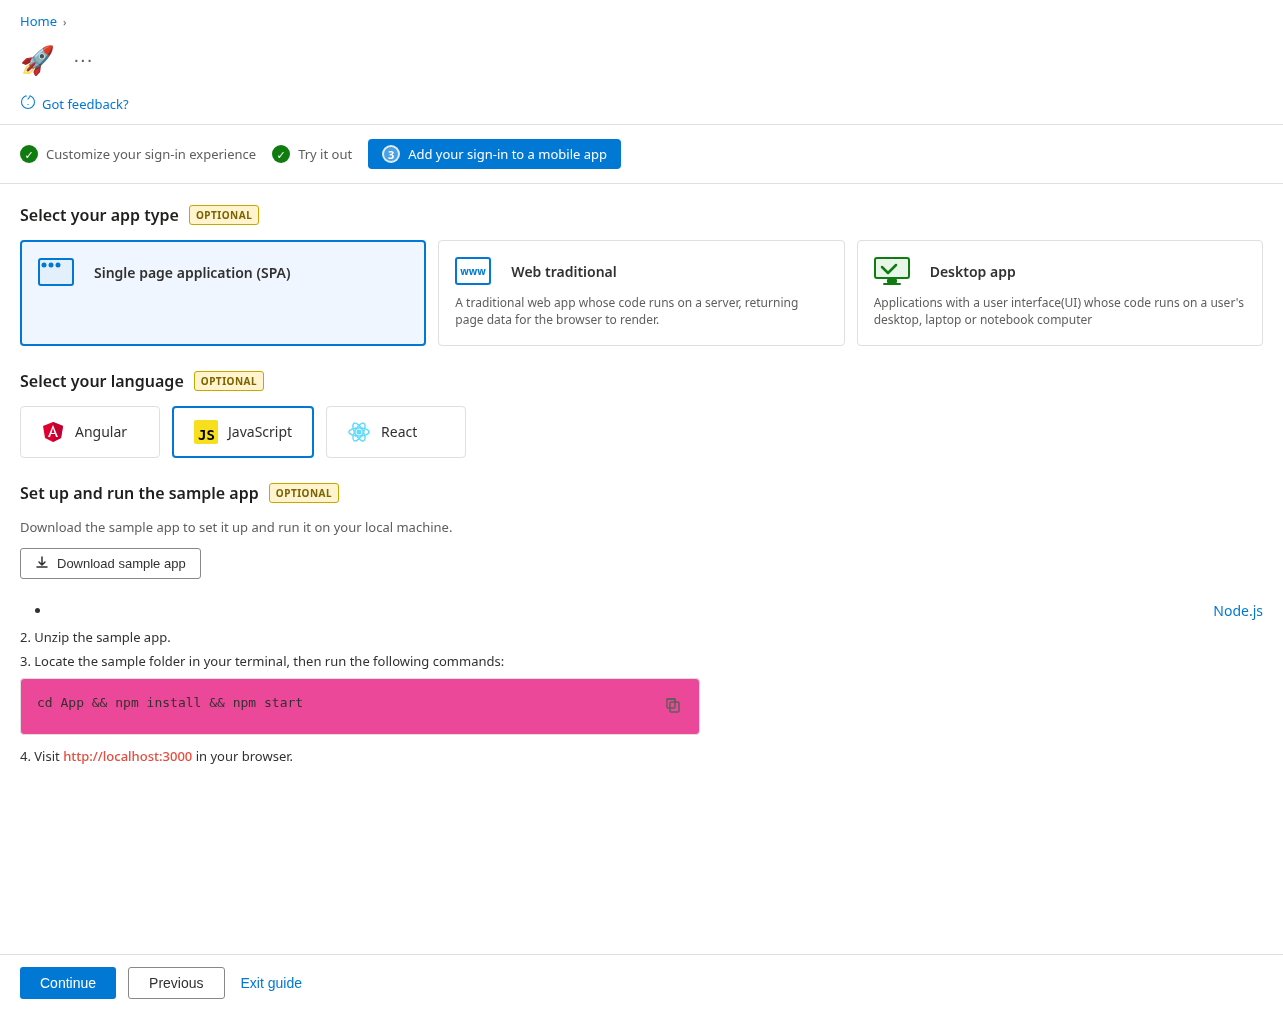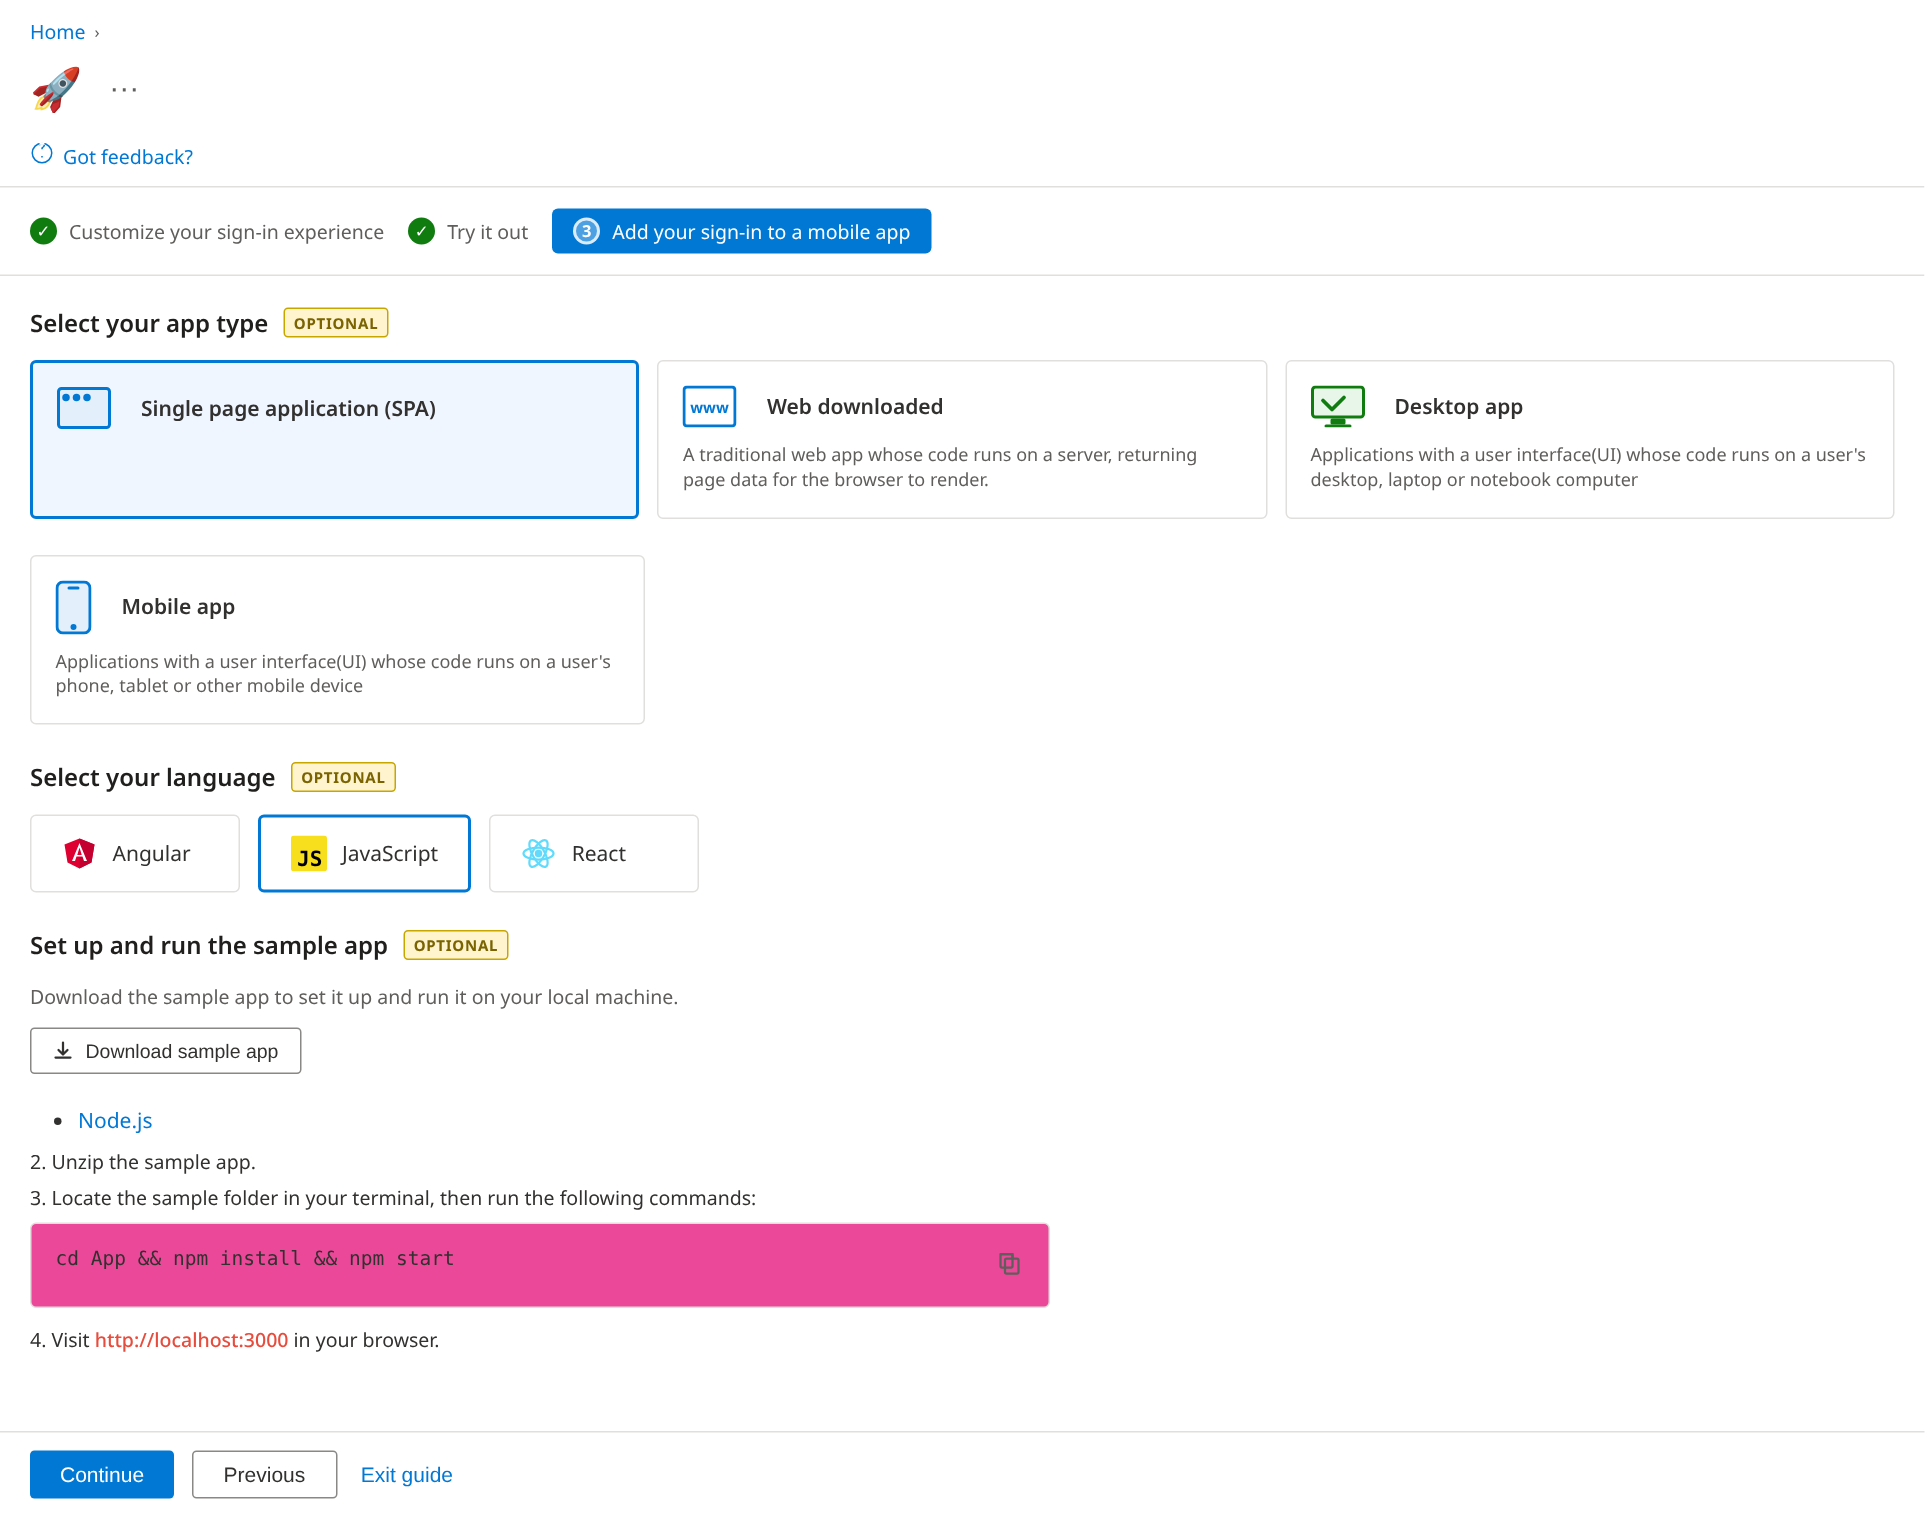--- a/index.html
+++ b/index.html
@@ -332,53 +332,39 @@
         <span class="app-type-title">Single page application (SPA)</span>
       </div>
     </div>
 
     <div class="app-type-card">
       <div class="app-type-card-header">
         <svg width="36" height="28" viewBox="0 0 36 28">
           <rect x="1" y="1" width="34" height="26" rx="2" fill="#fff" stroke="#0078d4" stroke-width="2"></rect>
           <text x="18" y="18" text-anchor="middle" font-size="10" font-weight="bold" fill="#0078d4">www</text>
         </svg>
-        <span class="app-type-title">Web downloaded</span>
+        <span class="app-type-title">Web traditional</span>
       </div>
       <p class="app-type-desc">A traditional web app whose code runs on a server, returning page data for the browser to render.</p>
     </div>
 
     <div class="app-type-card">
       <div class="app-type-card-header">
         <svg width="36" height="28" viewBox="0 0 36 28">
           <rect x="1" y="1" width="34" height="20" rx="2" fill="#e8f5e9" stroke="#107c10" stroke-width="2"></rect>
           <rect x="13" y="22" width="10" height="4" rx="1" fill="#107c10"></rect>
           <rect x="9" y="26" width="18" height="2" rx="1" fill="#107c10"></rect>
           <polyline points="8,10 14,16 22,8" stroke="#107c10" stroke-width="2.5" fill="none" stroke-linecap="round" stroke-linejoin="round"></polyline>
         </svg>
         <span class="app-type-title">Desktop app</span>
       </div>
       <p class="app-type-desc">Applications with a user interface(UI) whose code runs on a user's desktop, laptop or notebook computer</p>
     </div>
   </div>
 
-  <div style="display:grid; grid-template-columns: 1fr 2fr; gap:12px; margin-bottom:24px;">
-    <div class="app-type-card">
-      <div class="app-type-card-header">
-        <svg width="24" height="36" viewBox="0 0 24 36">
-          <rect x="1" y="1" width="22" height="34" rx="4" fill="#e3f0fc" stroke="#0078d4" stroke-width="2"></rect>
-          <circle cx="12" cy="31" r="2" fill="#0078d4"></circle>
-          <rect x="8" y="4" width="8" height="2" rx="1" fill="#0078d4"></rect>
-        </svg>
-        <span class="app-type-title">Mobile app</span>
-      </div>
-      <p class="app-type-desc">Applications with a user interface(UI) whose code runs on a user's phone, tablet or other mobile device</p>
-    </div>
-    <div></div>
-  </div>
 
   <div class="section-title-row">
     <span class="section-title">Select your language</span>
     <span class="optional-badge">OPTIONAL</span>
   </div>
 
   <div class="language-grid">
 
     <div class="lang-card">
       <svg width="24" height="24" viewBox="0 0 24 24">
@@ -418,21 +404,21 @@
 
     <button class="download-btn">
       <svg width="14" height="14" viewBox="0 0 14 14">
         <path d="M7 1v8M4 6l3 3 3-3M2 11h10" stroke="#323130" stroke-width="1.5" fill="none" stroke-linecap="round" stroke-linejoin="round"></path>
       </svg>
       <span>Download sample app</span>
     </button>
 
     
     <div>
-      <ul class="sub-list" style="margin-bottom:8px;">
+      <ul class="sub-list" style="margin-bottom:8px;text-align:right;">
         <li>
           <a class="link">Node.js</a>
         </li>
       </ul>
       <p style="font-size:13px; margin-bottom:6px;">
         <span>2.</span>
         <span>Unzip the sample app.</span>
       </p>
       <p style="font-size:13px; margin-bottom:6px;">
         <span>3.</span>

